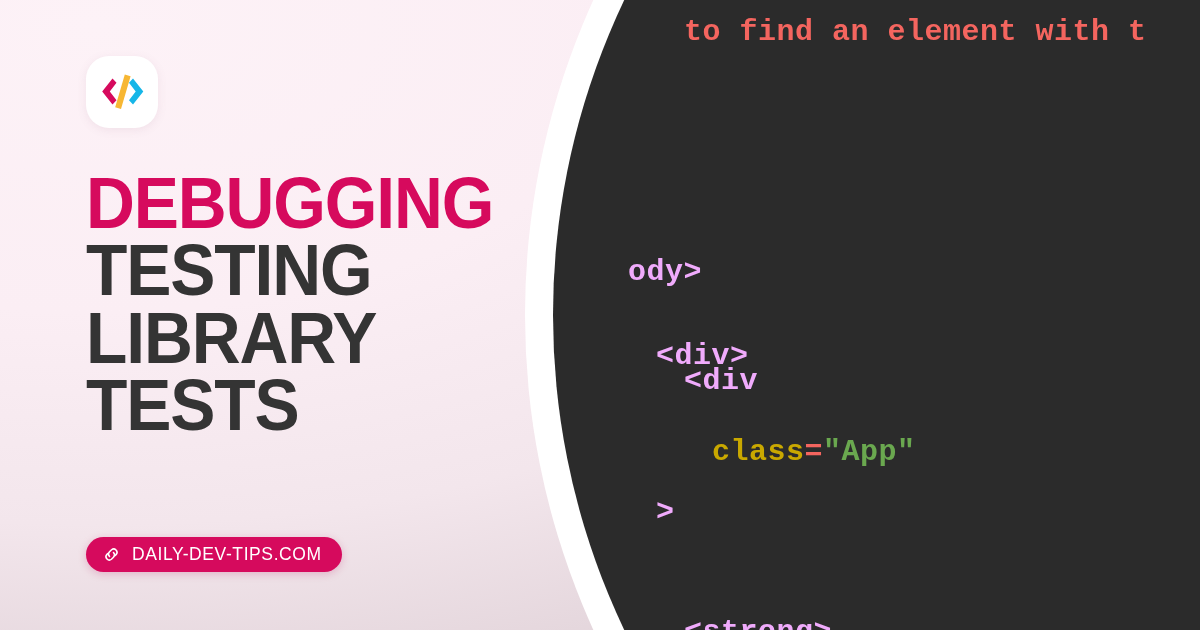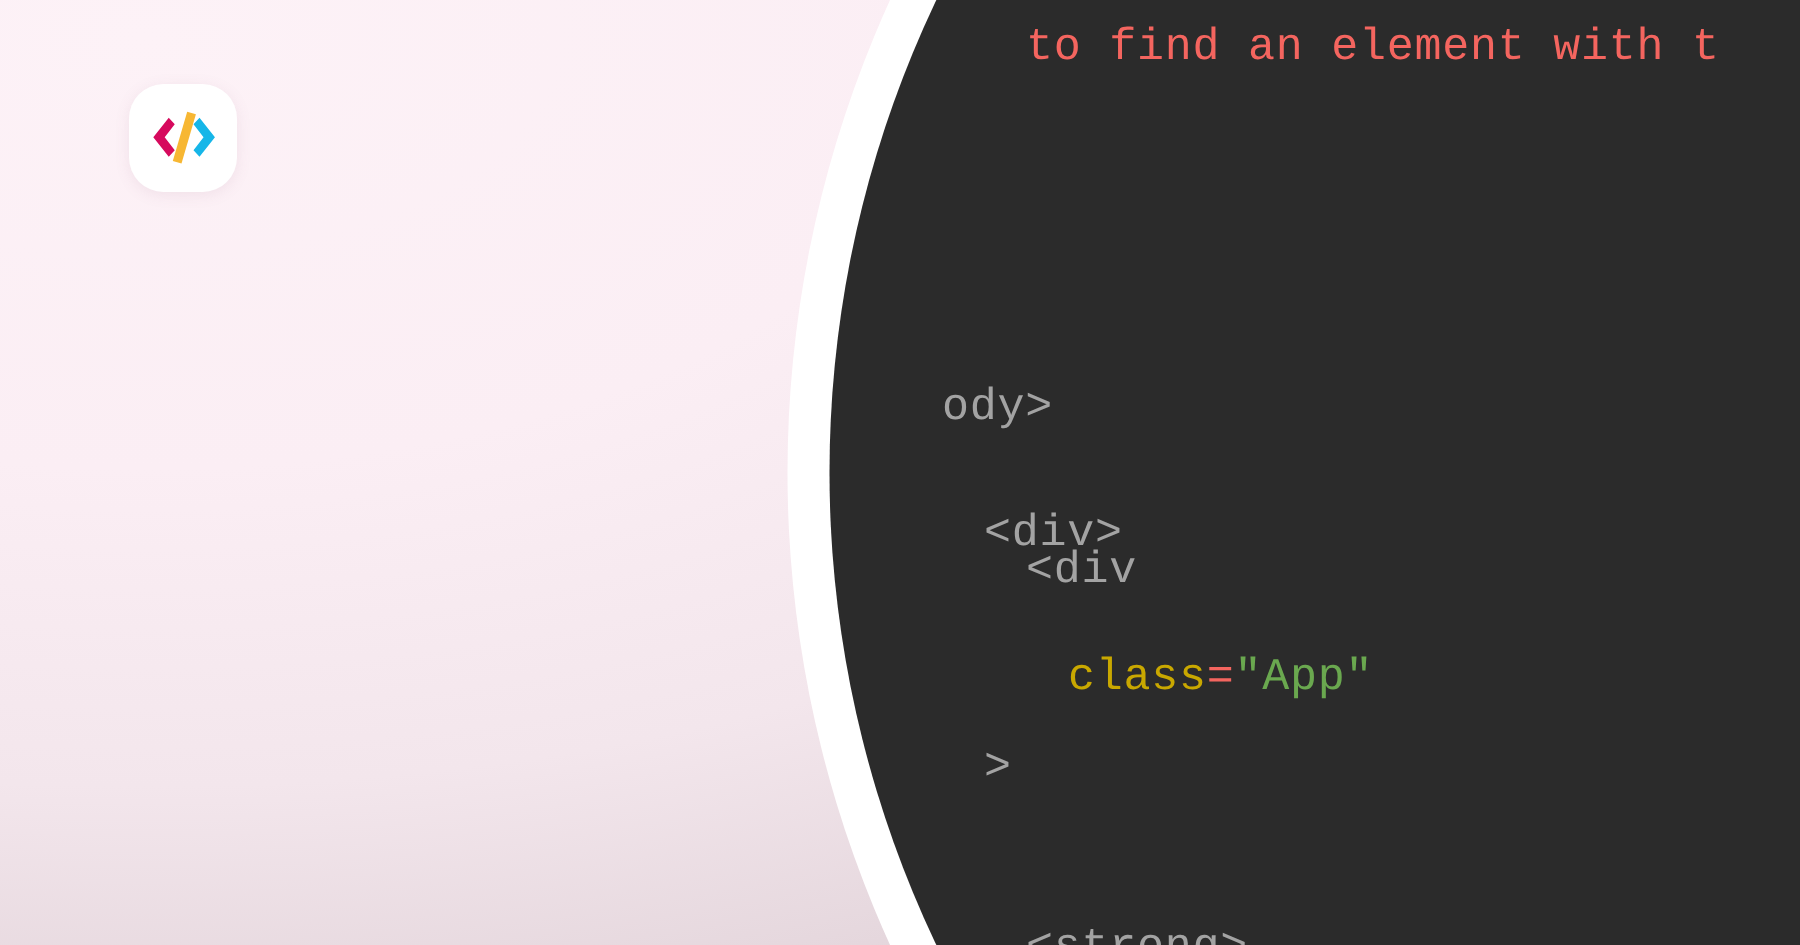--- a/index.html
+++ b/index.html
@@ -91,20 +91,21 @@
   }
 
   
 
   .code-stage {
     position: absolute;
     left: 0; top: 0;
     width: 956px;
     height: 630px;
     z-index: 3;
+    font-weight: bold;
   }
 
   
   .code-ring {
     position: absolute;
     left: 525px;
     top: -445px;
     width: 1520px;
     height: 1520px;
     border-radius: 50%;
@@ -135,21 +136,21 @@
     position: absolute;
     left: 0;
     font-family: "Liberation Mono", "DejaVu Sans Mono", monospace;
     font-size: 30px;
     line-height: 30px;
     letter-spacing: 0.5px;
     white-space: pre;
   }
 
   .tok-comment { color: #f4655f; }
-  .tok-tag     { color: #a3a3a3; }
+  .tok-tag     { color: #f0abfc; }
   .tok-attr    { color: #c9a800; text-align: right; }
   .tok-eq      { color: #f4655f; }
   .tok-string  { color: #6aa84f; }
 </style>
 </head>
 <body>
 
 <div class="poster">
 
   <div class="code-stage">
@@ -173,16 +174,31 @@
       <svg viewBox="0 0 72 72">
 
         <path d="M26.5 22.5 L30.5 26.8 L23.8 35.5 L30.5 44.2 L26.5 48.5 L16.2 35.5 Z" fill="#d60a5d"></path>
 
         <path d="M38.8 18.5 L44.6 20.2 L35.0 53.0 L29.2 51.3 Z" fill="#f7b733"></path>
 
         <path d="M47.0 22.5 L43.0 26.8 L49.7 35.5 L43.0 44.2 L47.0 48.5 L57.3 35.5 Z" fill="#16b6e8"></path>
       </svg>
     </div>
 
-
+    <div class="headline">
+      <span class="headline-line accent">DEBUGGING</span>
+      <span class="headline-line">TESTING</span>
+      <span class="headline-line">LIBRARY</span>
+      <span class="headline-line">TESTS</span>
+    </div>
+
+    <div class="site-badge">
+      <span class="link-icon">
+        <svg viewBox="0 0 24 24" width="19" height="19" fill="none" stroke="#ffffff" stroke-width="2" stroke-linecap="round">
+          <path d="M9.5 14.5 a4.2 4.2 0 0 1 0-5.9 l2.6-2.6 a4.2 4.2 0 0 1 5.9 5.9 l-1.3 1.3"></path>
+          <path d="M14.5 9.5 a4.2 4.2 0 0 1 0 5.9 l-2.6 2.6 a4.2 4.2 0 0 1-5.9-5.9 l1.3-1.3"></path>
+        </svg>
+      </span>
+      <span class="badge-text">DAILY-DEV-TIPS.COM</span>
+    </div>
 
   </div>
 </div>
 
 </body></html>

